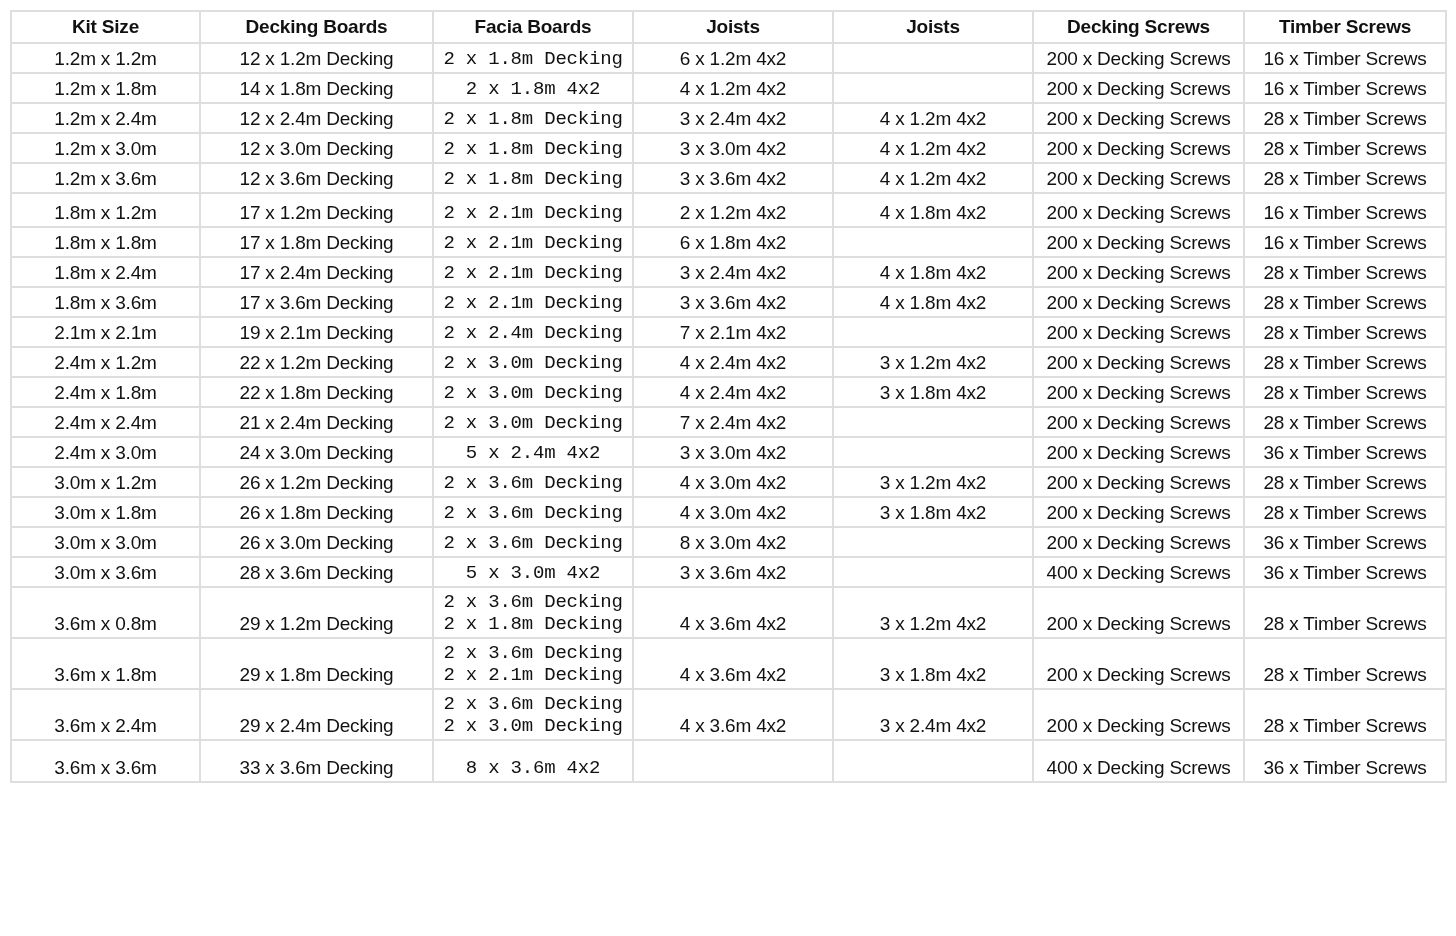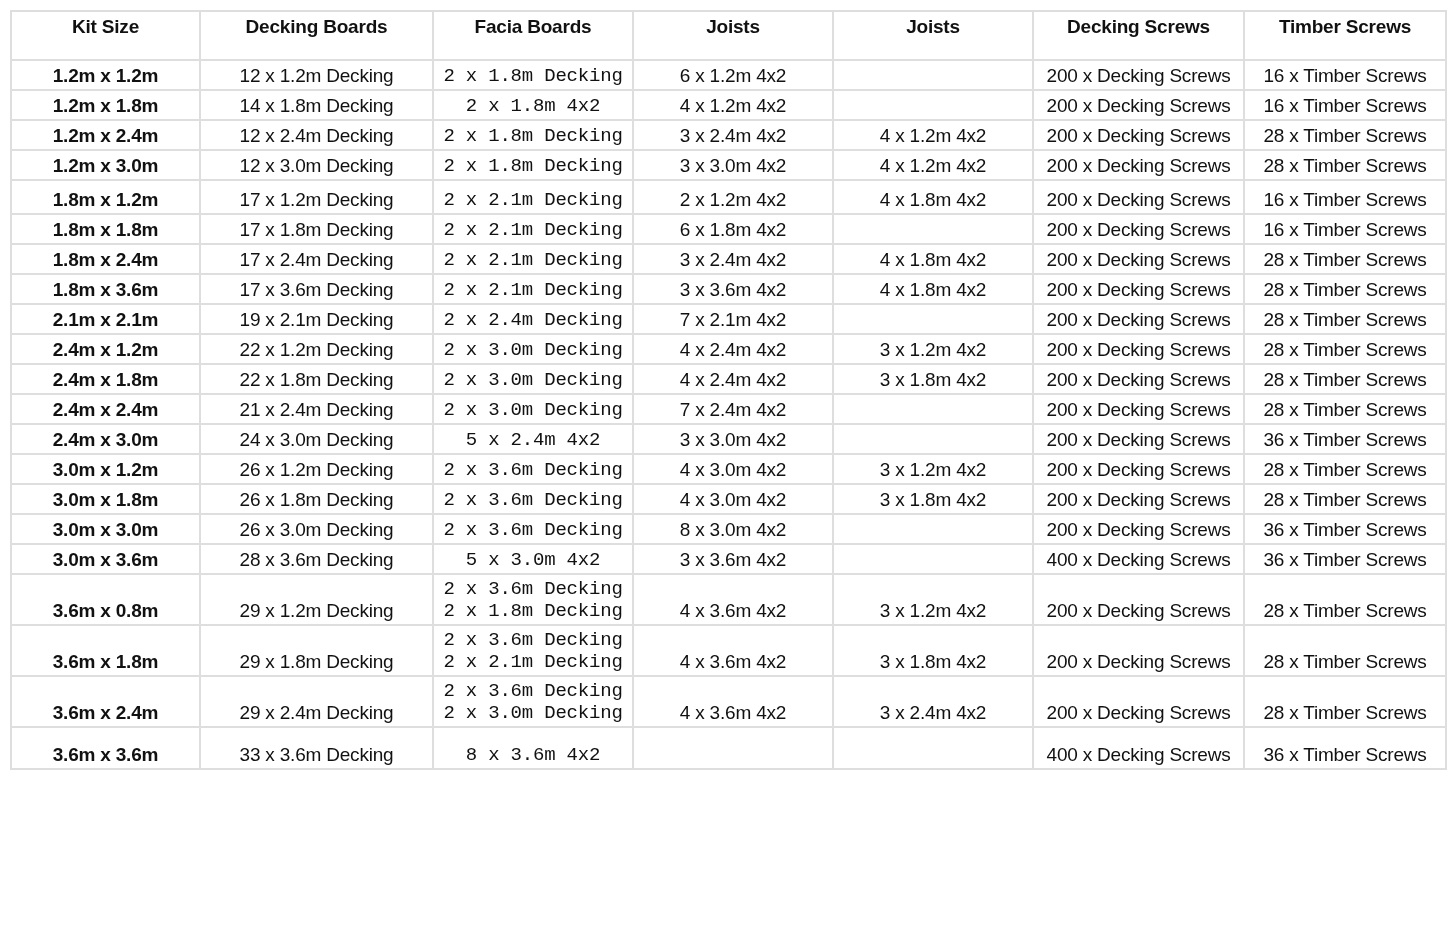--- a/index.html
+++ b/index.html
@@ -13,23 +13,23 @@
   }
   th, td {
     border: 2px solid #dedede;
     text-align: center;
     padding: 0 4px;
     white-space: nowrap;
     vertical-align: bottom;
     line-height: 22px;
     letter-spacing: -0.2px;
   }
-  th { font-weight: bold; height: 29px; vertical-align: middle; padding-bottom: 18px; }
+  th { font-weight: bold; height: 29px; vertical-align: middle; padding-bottom: 1px; }
   td { height: 26px; padding-bottom: 2px; }
-  td.kit { font-weight: bold; }
+  td.kit { font-weight: normal; }
   tr.tall td { height: 30px; margin-top: 7px; }
   tr.multi td { height: 47px; }
   tr.last td { height: 38px; }
   .line { display: block; font-family: Liberation Mono, monospace; }
 </style>
 </head>
 <body>
 
 <table>
   <colgroup>
@@ -90,20 +90,31 @@
         <td class="kit">1.2m x 3.0m</td>
         <td>12 x 3.0m Decking</td>
         <td>
           <span class="line">2 x 1.8m Decking</span>
         </td>
         <td>3 x 3.0m 4x2</td>
         <td>4 x 1.2m 4x2</td>
         <td>200 x Decking Screws</td>
         <td>28 x Timber Screws</td>
       </tr>
+      <tr>
+        <td class="kit">1.2m x 3.6m</td>
+        <td>12 x 3.6m Decking</td>
+        <td>
+          <span class="line">2 x 1.8m Decking</span>
+        </td>
+        <td>3 x 3.6m 4x2</td>
+        <td>4 x 1.2m 4x2</td>
+        <td>200 x Decking Screws</td>
+        <td>28 x Timber Screws</td>
+      </tr>
       <tr class="tall">
         <td class="kit">1.8m x 1.2m</td>
         <td>17 x 1.2m Decking</td>
         <td>
           <span class="line">2 x 2.1m Decking</span>
         </td>
         <td>2 x 1.2m 4x2</td>
         <td>4 x 1.8m 4x2</td>
         <td>200 x Decking Screws</td>
         <td>16 x Timber Screws</td>

